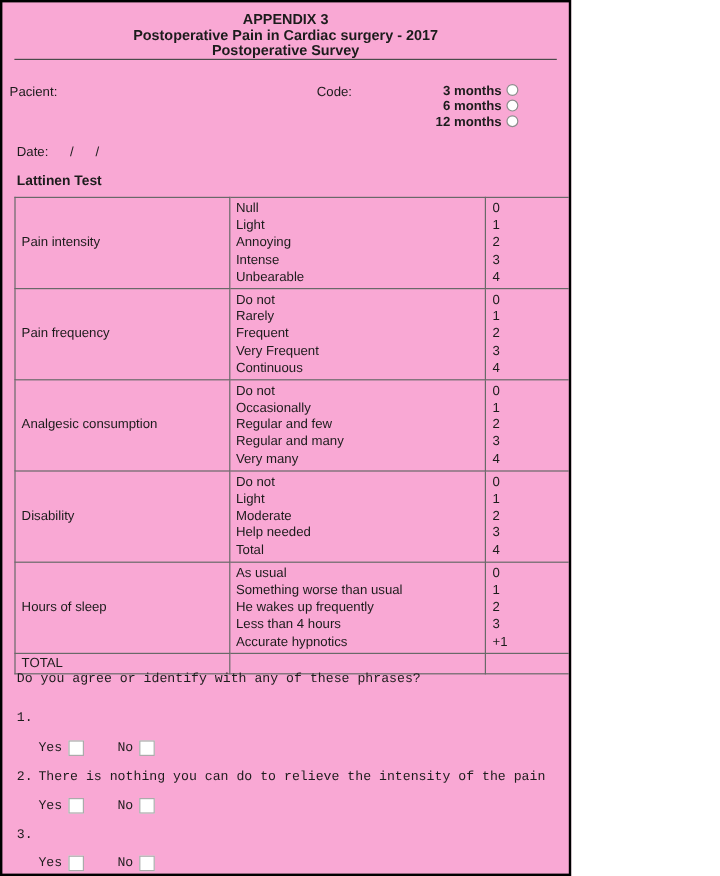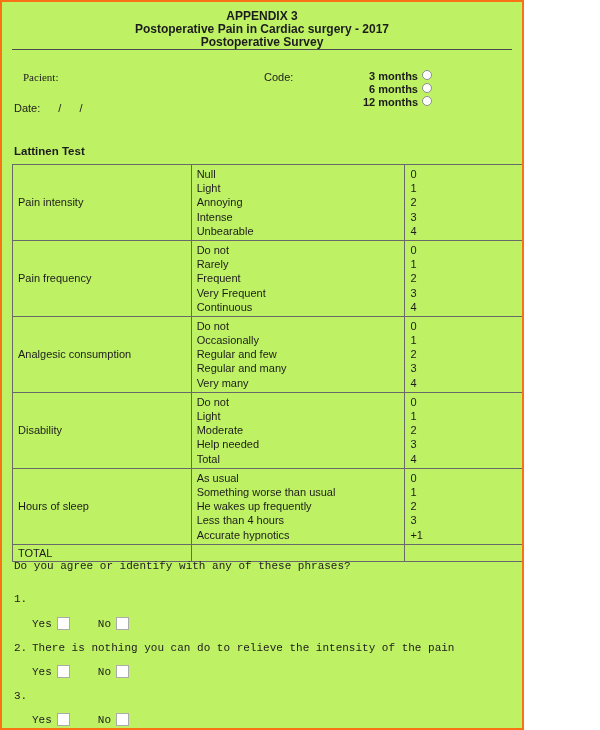--- a/index.html
+++ b/index.html
@@ -1,39 +1,39 @@
 <!DOCTYPE html>
 <html><head>
 <meta charset="utf-8">
 <style>
   * { margin:0; padding:0; box-sizing:border-box; }
   html,body { background:#fff; }
   .page {
     position:relative;
-    width:524px; height:730px;
-    background:#bef264;
-    border:2px solid #f97316;
+    width:476px; height:730px;
+    background:#f9a8d4;
+    border:2px solid #000000;
     font-family:"Liberation Sans", sans-serif;
     color:#1c1c1c;
     overflow:hidden;
   }
   
   .doc-header { position:absolute; top:8px; left:0; width:100%; text-align:center; }
   .doc-header div { font-weight:bold; font-size:12px; line-height:13px; }
   .header-rule { position:absolute; top:47px; left:10px; right:10px; border-top:1px solid #4a4a4a; }
   
   .lbl { font-size:11px; line-height:13px; }
-  .patient-label { position:absolute; left:21px; top:69px;font-family:Liberation Serif, serif; }
+  .patient-label { position:absolute; left:6px; top:69px; }
   .code-label    { position:absolute; left:262px; top:69px; }
   .code-options  { position:absolute; left:352px; top:68px; }
   .code-option   { display:flex; align-items:flex-start; height:13px;font-weight:bold; }
   .code-option .opt-label { display:inline-block; width:64px; text-align:right; font-size:11px; }
   .radio { display:inline-block; width:10px; height:10px; border:1px solid #8d8d8d; border-radius:50%; margin-left:4px; background:#fff; }
   
-  .date-row { position:absolute; left:12px; top:100px; font-size:11px; }
+  .date-row { position:absolute; left:12px; top:119px; font-size:11px; }
   .date-row .slash { display:inline-block; margin-left:15px; }
   
   .lattinen-title { position:absolute; left:12px; top:143px; font-size:11.5px; font-weight:bold; }
   table.lattinen {
     position:absolute; left:10px; top:162px;
     width:538px; border-collapse:collapse;
     font-size:11px;
   }
   table.lattinen td { border:1px solid #696969; vertical-align:middle; padding:2px 0 2px 5px;margin-left:17px; }
   td.cat   { width:179px; }

